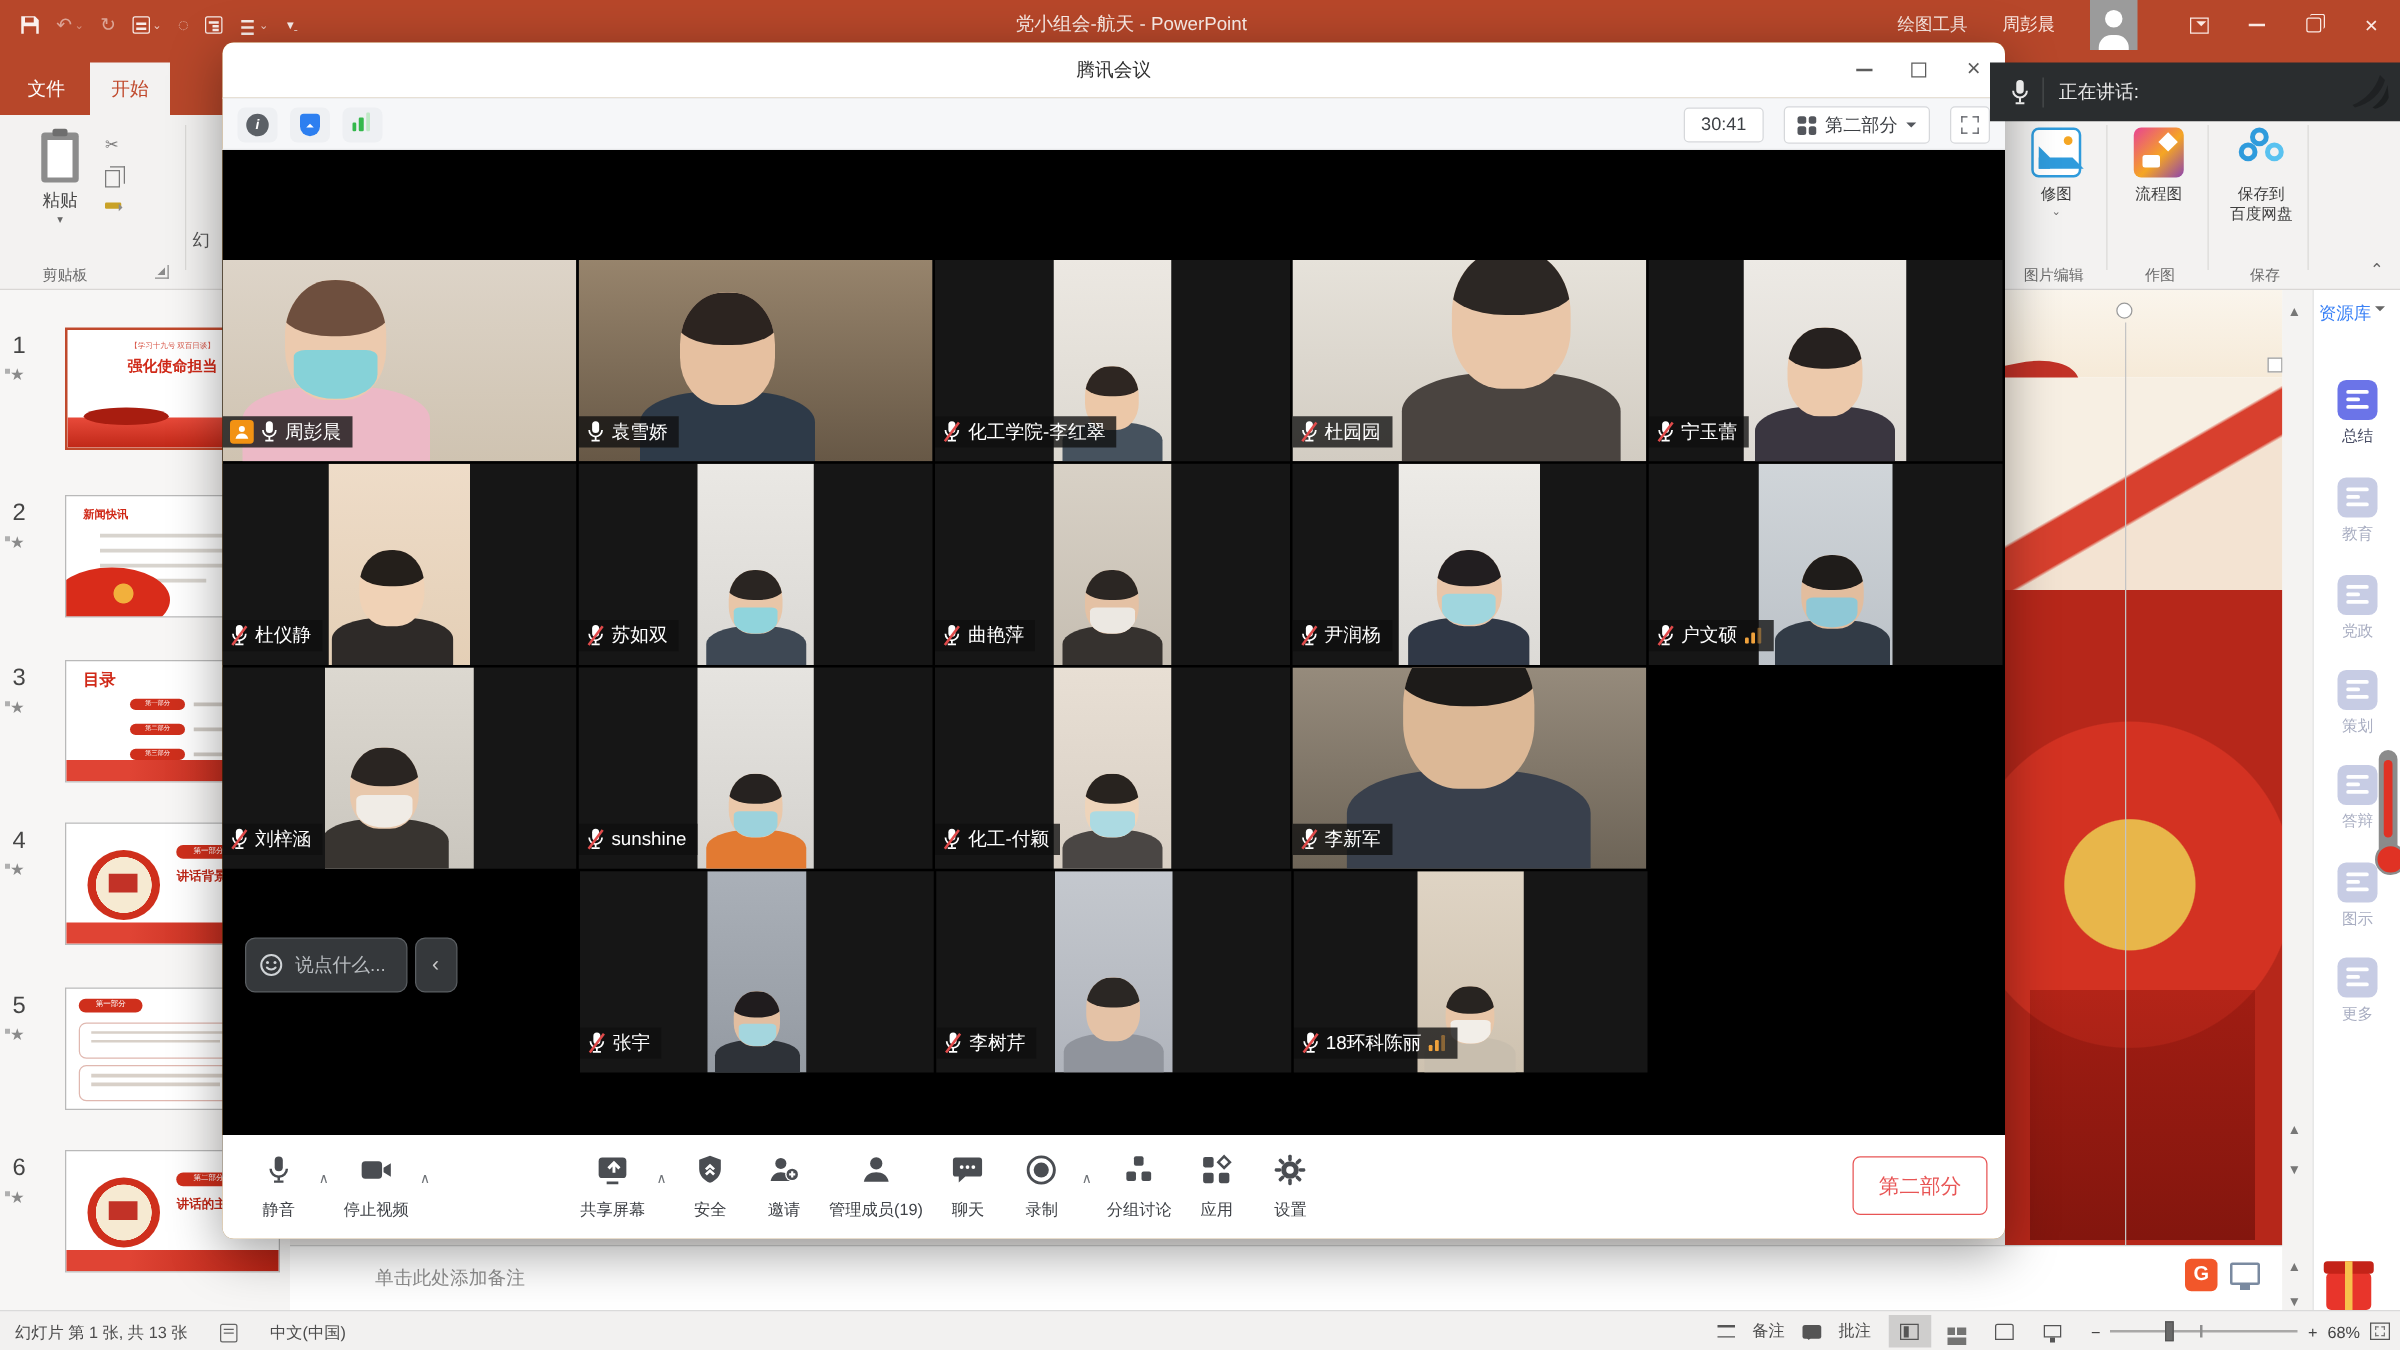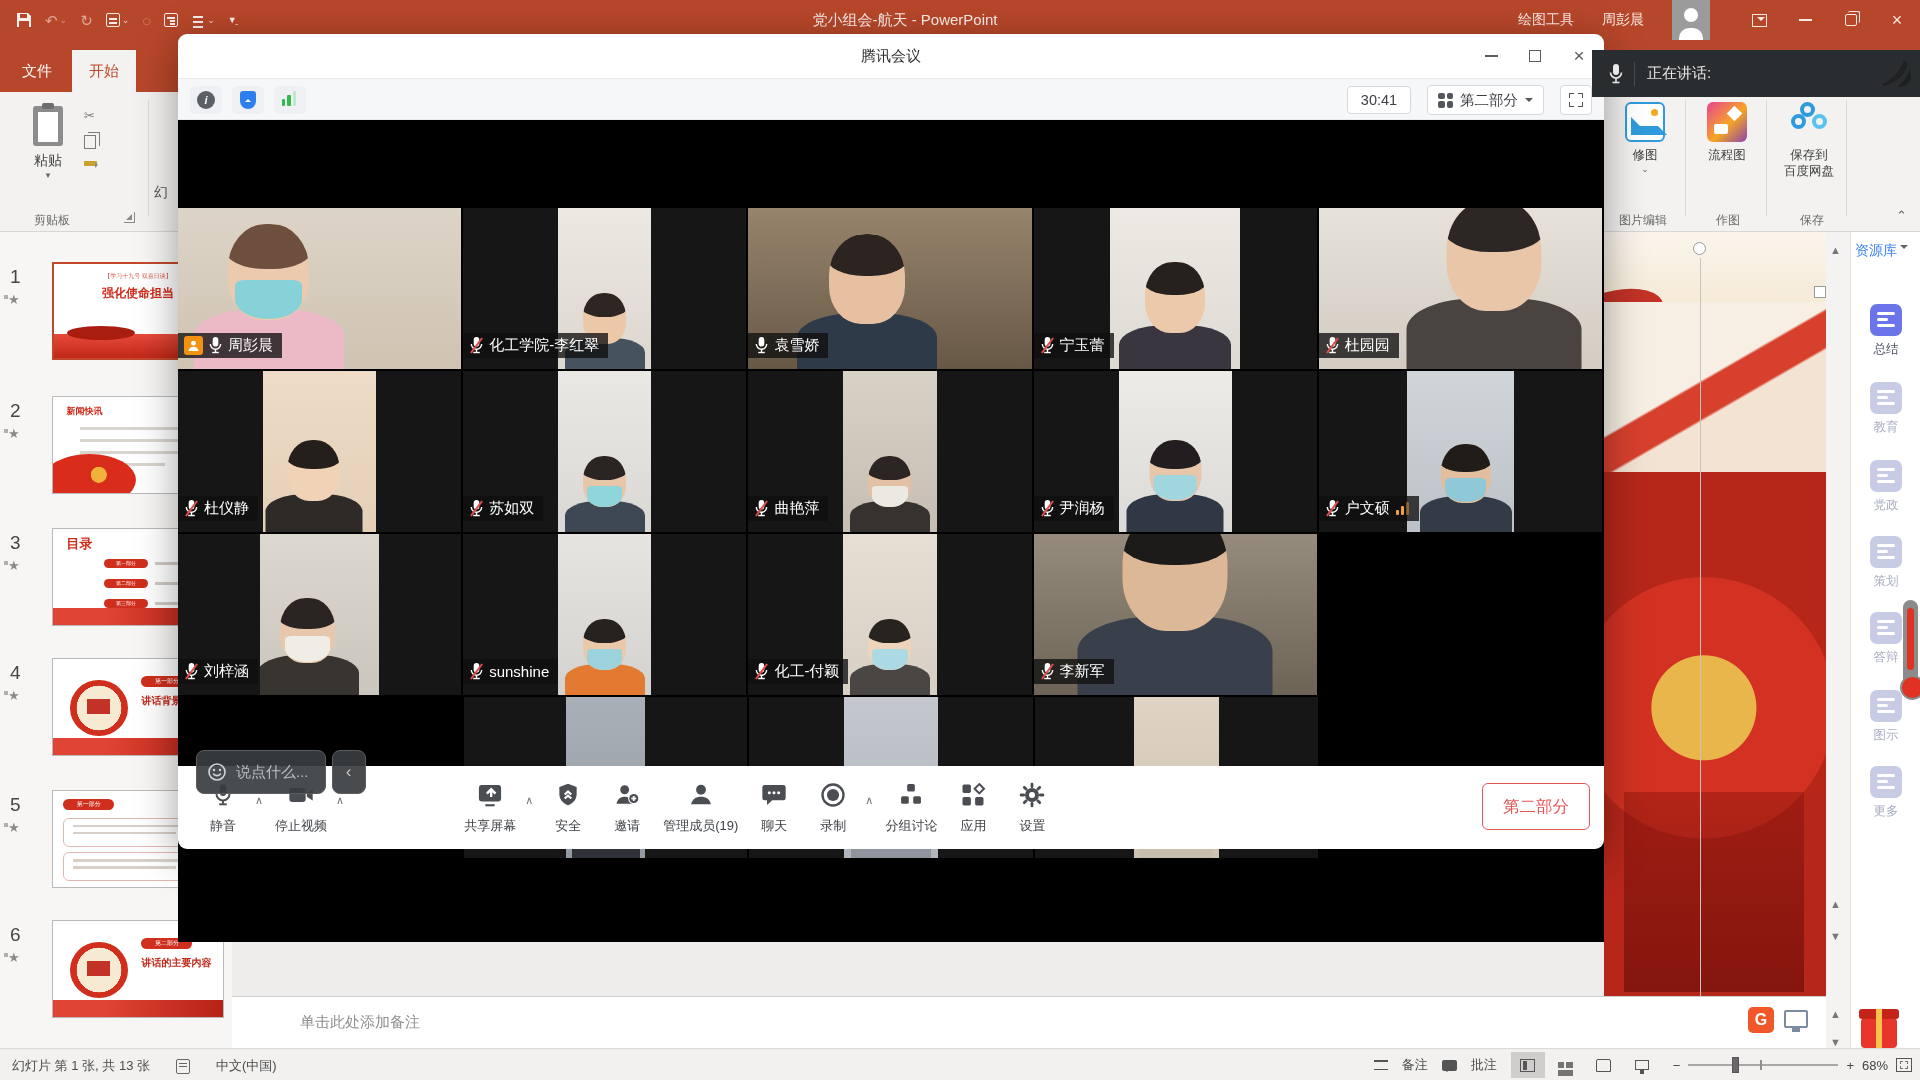--- a/index.html
+++ b/index.html
@@ -148,21 +148,21 @@
   .res-item .lab{margin-top:5px;font-size:12.5px;color:#a9aec2;}
   .res-item.active .lab{color:#4a4f66;}
   .thermo{position:absolute;left:52px;top:368px;width:15px;height:86px;background:#8b8b8b;border-radius:8px;z-index:3;}
   .thermo:before{content:"";position:absolute;left:4px;top:8px;width:7px;height:62px;background:#e03224;border-radius:4px;}
   .thermo:after{content:"";position:absolute;left:-3px;bottom:-14px;width:21px;height:21px;border-radius:50%;background:#e03224;border:2px solid #8b8b8b;}
   .gift{position:absolute;left:10px;top:786px;width:36px;height:30px;background:#e8352b;border-radius:4px;z-index:3;}
   .gift:before{content:"";position:absolute;left:-2px;top:-9px;width:40px;height:10px;background:#c42318;border-radius:3px;}
   .gift:after{content:"";position:absolute;left:15px;top:-9px;width:6px;height:39px;background:#f7c14c;}
 
   
-  .meet{position:absolute;left:178px;top:34px;width:1426px;height:815px;background:#a16207;border-radius:9px;box-shadow:0 10px 42px rgba(0,0,0,.38);z-index:10;}
+  .meet{position:absolute;left:178px;top:34px;width:1426px;height:957px;background:#a16207;border-radius:9px;box-shadow:0 10px 42px rgba(0,0,0,.38);z-index:10;}
   .meet-titlebar{position:absolute;left:0;top:0;width:100%;height:44px;border-radius:9px 9px 0 0;background:#fff;}
   .meet-title{position:absolute;left:50%;top:13px;transform:translateX(-50%);font-size:15px;color:#2e2e2e;}
   .meet-ctl{position:absolute;right:10px;top:0;height:44px;display:flex;align-items:center;gap:14px;color:#5c5c5c;}
   .mc{width:30px;height:30px;display:flex;align-items:center;justify-content:center;}
   .mc .mini{width:13px;height:1.6px;background:#5c5c5c;}
   .mc .maxi{width:12px;height:12px;border:1.6px solid #5c5c5c;}
   .mc .x{font-size:19px;}
   .meet-toolbar{position:absolute;left:0;top:44px;width:100%;height:42px;background:#f6f7f9;border-top:1px solid #ececec;border-bottom:1px solid #e7e8ea;}
   .mt-left{position:absolute;left:12px;top:7px;display:flex;gap:10px;}
   .mt-chip{width:32px;height:28px;border-radius:6px;background:#eef0f3;display:flex;align-items:center;justify-content:center;}
@@ -602,20 +602,41 @@
                     <rect x="5" y="1" width="6" height="10" rx="3" fill="#fff"></rect>
                     <path d="M2.5 8.5a5.5 5.5 0 0 0 11 0" fill="none" stroke="#fff" stroke-width="1.5"></path>
                     <line x1="8" y1="14" x2="8" y2="17" stroke="#fff" stroke-width="1.5"></line>
                     <line x1="4.5" y1="17.5" x2="11.5" y2="17.5" stroke="#fff" stroke-width="1.5"></line>
                   </svg>
                 </span>
                 <span class="nm">周彭晨</span>
               </div>
             </div>
             <div class="tile">
+              <div class="video" style="width: 100%; left: 0%; background: linear-gradient(rgb(151, 132, 108), rgb(103, 88, 70));">
+                <div class="person" style="width: 140px; left: 42%; transform: translateX(-50%);">
+                  <div class="p-head" style="width: 76px; height: 90px; background: rgb(230, 192, 160);">
+                    <div class="p-hair" style="background: rgb(44, 36, 32);"></div>
+                  </div>
+                  <div class="p-torso" style="width: 140px; height: 59px; margin-top: -11px; background: rgb(46, 58, 72);"></div>
+                </div>
+              </div>
+              <div class="name-tag">
+                <span style="display: flex;">
+                  <svg width="15" height="19" viewBox="0 0 16 20">
+                    <rect x="5" y="1" width="6" height="10" rx="3" fill="#fff"></rect>
+                    <path d="M2.5 8.5a5.5 5.5 0 0 0 11 0" fill="none" stroke="#fff" stroke-width="1.5"></path>
+                    <line x1="8" y1="14" x2="8" y2="17" stroke="#fff" stroke-width="1.5"></line>
+                    <line x1="4.5" y1="17.5" x2="11.5" y2="17.5" stroke="#fff" stroke-width="1.5"></line>
+                  </svg>
+                </span>
+                <span class="nm">袁雪娇</span>
+              </div>
+            </div>
+            <div class="tile">
               <div class="video" style="width: 33%; left: 33.5%; background: linear-gradient(rgb(236, 232, 226), rgb(220, 216, 208));">
                 <div class="person" style="width: 80px; left: 50%; transform: translateX(-50%);">
                   <div class="p-head" style="width: 43px; height: 51px; background: rgb(236, 200, 168);">
                     <div class="p-hair" style="background: rgb(46, 38, 34);"></div>
                   </div>
                   <div class="p-torso" style="width: 80px; height: 34px; margin-top: -6px; background: rgb(70, 82, 94);"></div>
                 </div>
               </div>
               <div class="name-tag">
                 <span style="display: flex;">
@@ -624,38 +645,39 @@
                     <path d="M2.5 8.5a5.5 5.5 0 0 0 11 0" fill="none" stroke="#fff" stroke-width="1.5"></path>
                     <line x1="8" y1="14" x2="8" y2="17" stroke="#fff" stroke-width="1.5"></line>
                     <line x1="4.5" y1="17.5" x2="11.5" y2="17.5" stroke="#fff" stroke-width="1.5"></line>
                     <line x1="2" y1="18" x2="14" y2="2" stroke="#e04b4b" stroke-width="2.2"></line>
                   </svg>
                 </span>
                 <span class="nm">化工学院-李红翠</span>
               </div>
             </div>
             <div class="tile">
-              <div class="video" style="width: 100%; left: 0%; background: linear-gradient(rgb(151, 132, 108), rgb(103, 88, 70));">
-                <div class="person" style="width: 140px; left: 42%; transform: translateX(-50%);">
-                  <div class="p-head" style="width: 76px; height: 90px; background: rgb(230, 192, 160);">
-                    <div class="p-hair" style="background: rgb(44, 36, 32);"></div>
-                  </div>
-                  <div class="p-torso" style="width: 140px; height: 59px; margin-top: -11px; background: rgb(46, 58, 72);"></div>
-                </div>
-              </div>
-              <div class="name-tag">
-                <span style="display: flex;">
-                  <svg width="15" height="19" viewBox="0 0 16 20">
-                    <rect x="5" y="1" width="6" height="10" rx="3" fill="#fff"></rect>
-                    <path d="M2.5 8.5a5.5 5.5 0 0 0 11 0" fill="none" stroke="#fff" stroke-width="1.5"></path>
-                    <line x1="8" y1="14" x2="8" y2="17" stroke="#fff" stroke-width="1.5"></line>
-                    <line x1="4.5" y1="17.5" x2="11.5" y2="17.5" stroke="#fff" stroke-width="1.5"></line>
-                  </svg>
-                </span>
-                <span class="nm">袁雪娇</span>
+              <div class="video" style="width: 100%; left: 0%; background: linear-gradient(rgb(230, 226, 218), rgb(210, 204, 194));">
+                <div class="person" style="width: 175px; left: 62%; transform: translateX(-50%);">
+                  <div class="p-head" style="width: 95px; height: 112px; background: rgb(233, 198, 168);">
+                    <div class="p-hair" style="background: rgb(44, 39, 36);"></div>
+                  </div>
+                  <div class="p-torso" style="width: 175px; height: 74px; margin-top: -13px; background: rgb(74, 68, 64);"></div>
+                </div>
+              </div>
+              <div class="name-tag">
+                <span style="display: flex;">
+                  <svg width="15" height="19" viewBox="0 0 16 20">
+                    <rect x="5" y="1" width="6" height="10" rx="3" fill="#fff"></rect>
+                    <path d="M2.5 8.5a5.5 5.5 0 0 0 11 0" fill="none" stroke="#fff" stroke-width="1.5"></path>
+                    <line x1="8" y1="14" x2="8" y2="17" stroke="#fff" stroke-width="1.5"></line>
+                    <line x1="4.5" y1="17.5" x2="11.5" y2="17.5" stroke="#fff" stroke-width="1.5"></line>
+                    <line x1="2" y1="18" x2="14" y2="2" stroke="#e04b4b" stroke-width="2.2"></line>
+                  </svg>
+                </span>
+                <span class="nm">杜园园</span>
               </div>
             </div>
             <div class="tile">
               <div class="video" style="width: 46%; left: 27%; background: linear-gradient(rgb(237, 234, 229), rgb(221, 217, 211));">
                 <div class="person" style="width: 112px; left: 50%; transform: translateX(-50%);">
                   <div class="p-head" style="width: 60px; height: 71px; background: rgb(236, 201, 171);">
                     <div class="p-hair" style="background: rgb(38, 33, 31);"></div>
                   </div>
                   <div class="p-torso" style="width: 112px; height: 47px; margin-top: -8px; background: rgb(58, 54, 64);"></div>
                 </div>
@@ -664,42 +686,20 @@
                 <span style="display: flex;">
                   <svg width="15" height="19" viewBox="0 0 16 20">
                     <rect x="5" y="1" width="6" height="10" rx="3" fill="#fff"></rect>
                     <path d="M2.5 8.5a5.5 5.5 0 0 0 11 0" fill="none" stroke="#fff" stroke-width="1.5"></path>
                     <line x1="8" y1="14" x2="8" y2="17" stroke="#fff" stroke-width="1.5"></line>
                     <line x1="4.5" y1="17.5" x2="11.5" y2="17.5" stroke="#fff" stroke-width="1.5"></line>
                     <line x1="2" y1="18" x2="14" y2="2" stroke="#e04b4b" stroke-width="2.2"></line>
                   </svg>
                 </span>
                 <span class="nm">宁玉蕾</span>
-              </div>
-            </div>
-            <div class="tile">
-              <div class="video" style="width: 100%; left: 0%; background: linear-gradient(rgb(230, 226, 218), rgb(210, 204, 194));">
-                <div class="person" style="width: 175px; left: 62%; transform: translateX(-50%);">
-                  <div class="p-head" style="width: 95px; height: 112px; background: rgb(233, 198, 168);">
-                    <div class="p-hair" style="background: rgb(44, 39, 36);"></div>
-                  </div>
-                  <div class="p-torso" style="width: 175px; height: 74px; margin-top: -13px; background: rgb(74, 68, 64);"></div>
-                </div>
-              </div>
-              <div class="name-tag">
-                <span style="display: flex;">
-                  <svg width="15" height="19" viewBox="0 0 16 20">
-                    <rect x="5" y="1" width="6" height="10" rx="3" fill="#fff"></rect>
-                    <path d="M2.5 8.5a5.5 5.5 0 0 0 11 0" fill="none" stroke="#fff" stroke-width="1.5"></path>
-                    <line x1="8" y1="14" x2="8" y2="17" stroke="#fff" stroke-width="1.5"></line>
-                    <line x1="4.5" y1="17.5" x2="11.5" y2="17.5" stroke="#fff" stroke-width="1.5"></line>
-                    <line x1="2" y1="18" x2="14" y2="2" stroke="#e04b4b" stroke-width="2.2"></line>
-                  </svg>
-                </span>
-                <span class="nm">杜园园</span>
               </div>
             </div>
           </div>
           <div class="vrow">
             <div class="tile">
               <div class="video" style="width: 40%; left: 30%; background: linear-gradient(rgb(238, 220, 200), rgb(228, 207, 182));">
                 <div class="person" style="width: 97px; left: 45%; transform: translateX(-50%);">
                   <div class="p-head" style="width: 52px; height: 61px; background: rgb(240, 210, 182);">
                     <div class="p-hair" style="background: rgb(36, 31, 27);"></div>
                   </div>

